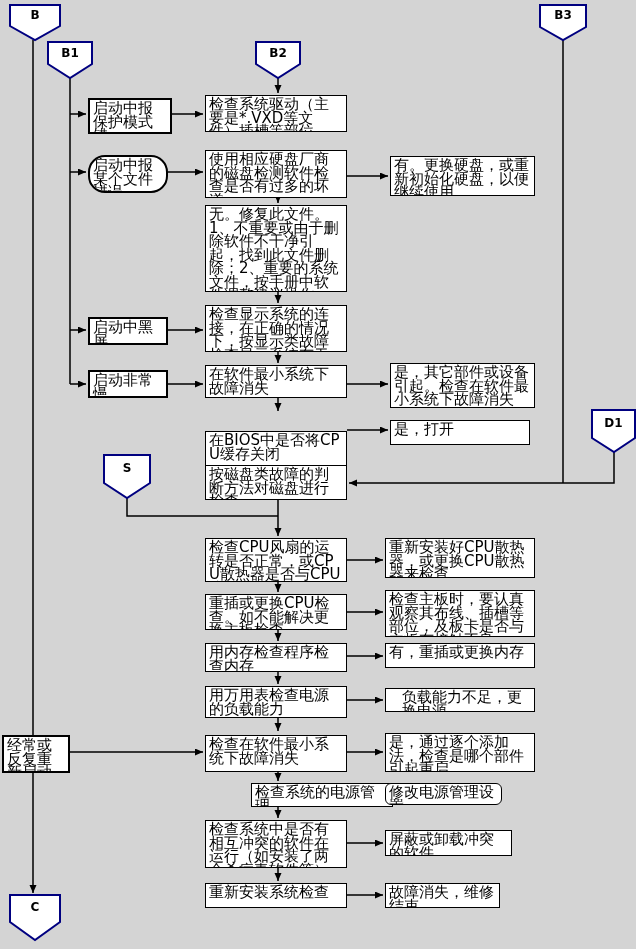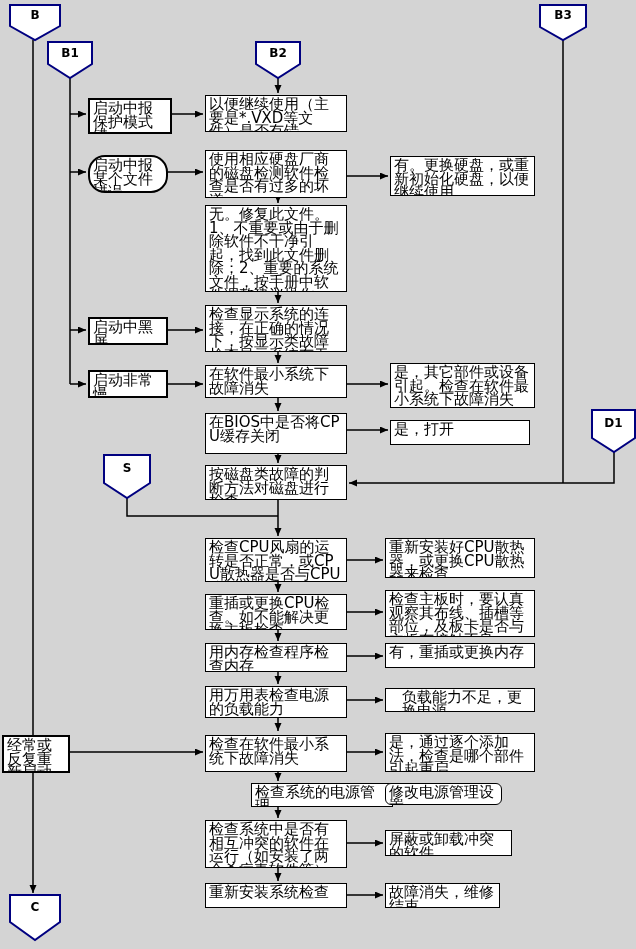--- a/index.html
+++ b/index.html
@@ -97,26 +97,26 @@
   <div class="pent-label" style="left:104px; top:461px; width:46px;">S</div>
   <div class="pent-label" style="left:592px; top:416px; width:43px;">D1</div>
   <div class="pent-label" style="left:10px; top:900px; width:50px;">C</div>
 
   <div class="box bold" style="left:88px; top:98px;  width:84px; height:36px;">启动中报保护模式错</div>
   <div class="box bold" style="left:88px; top:155px; width:80px; height:38px;border-radius:17px;">启动中报某个文件错误</div>
   <div class="box bold" style="left:88px; top:317px; width:80px; height:28px;">启动中黑屏</div>
   <div class="box bold" style="left:88px; top:370px; width:80px; height:28px;">启动非常慢</div>
   <div class="box bold" style="left:2px;  top:735px; width:68px; height:38px;">经常或反复重新启动</div>
 
-  <div class="box" style="left:205px; top:95px;  width:142px; height:37px;">以便继续使用（主要是*.VXD等文件）是否有错</div>
+  <div class="box" style="left:205px; top:95px;  width:142px; height:37px;">检查系统驱动（主要是*.VXD等文件）插槽等部位</div>
   <div class="box" style="left:205px; top:150px; width:142px; height:48px;">使用相应硬盘厂商的磁盘检测软件检查是否有过多的坏道</div>
   <div class="box" style="left:205px; top:205px; width:142px; height:87px;">无。修复此文件。1、不重要或由于删除软件不干净引起，找到此文件删除；2、重要的系统文件，按手册中软件调整建议操作</div>
   <div class="box" style="left:205px; top:305px; width:142px; height:47px;">检查显示系统的连接，在正确的情况下，按显示类故障检查显示系统有无问题</div>
   <div class="box" style="left:205px; top:365px; width:142px; height:33px;">在软件最小系统下故障消失</div>
-  <div class="box" style="left:205px; top:413px; width:142px; height:41px;">在BIOS中是否将CPU缓存关闭</div>
+  <div class="box" style="left:205px; top:431px; width:142px; height:41px;">在BIOS中是否将CPU缓存关闭</div>
   <div class="box" style="left:205px; top:465px; width:142px; height:35px;">按磁盘类故障的判断方法对磁盘进行检查</div>
   <div class="box" style="left:205px; top:538px; width:142px; height:44px;">检查CPU风扇的运转是否正常，或CPU散热器是否与CPU接触不紧密</div>
   <div class="box" style="left:205px; top:594px; width:142px; height:36px;">重插或更换CPU检查。如不能解决更换主板检查</div>
   <div class="box" style="left:205px; top:643px; width:142px; height:29px;">用内存检查程序检查内存</div>
   <div class="box" style="left:205px; top:686px; width:142px; height:32px;">用万用表检查电源的负载能力</div>
   <div class="box" style="left:205px; top:735px; width:142px; height:37px;">检查在软件最小系统下故障消失</div>
   <div class="box" style="left:205px; top:783px; width:142px; height:24px;margin-left:46px;">检查系统的电源管理</div>
   <div class="box" style="left:205px; top:820px; width:142px; height:48px;">检查系统中是否有相互冲突的软件在运行（如安装了两个杀病毒软件等）</div>
   <div class="box" style="left:205px; top:883px; width:142px; height:25px;">重新安装系统检查</div>
 

